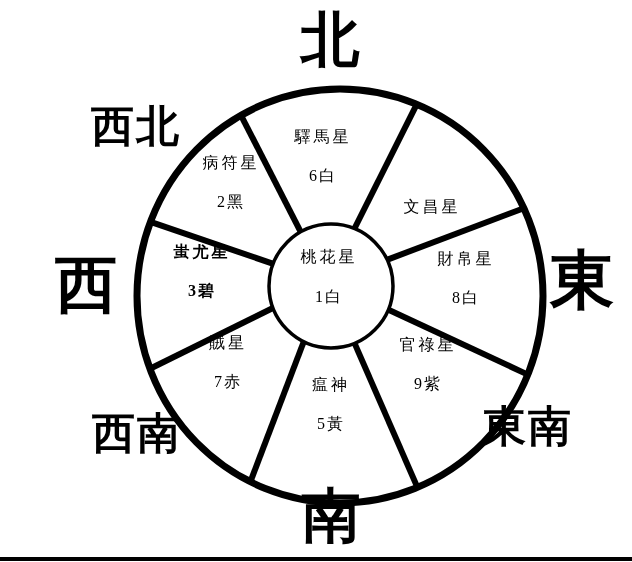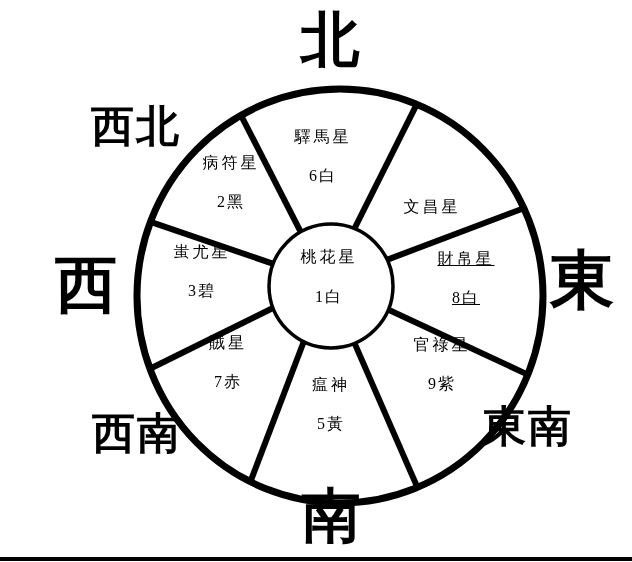--- a/index.html
+++ b/index.html
@@ -40,25 +40,25 @@
   .dir-se { left: 528px; top: 427px; font-size: 43px; letter-spacing: 2px; }
   
   .sector {
     font-size: 16px;
     line-height: 39px;
     letter-spacing: 3px;
   }
   .sector .val { letter-spacing: 2px; }
   .sec-n  { left: 323px; top: 156px; }
   .sec-ne { left: 432px; top: 187px; margin-top: 19px; }
-  .sec-e  { left: 466px; top: 278px; text-decoration: underline; }
-  .sec-se { left: 428px; top: 364px; margin-left: 14px; }
+  .sec-e  { left: 466px; top: 278px; }
+  .sec-se { left: 428px; top: 364px; }
   .sec-s  { left: 331px; top: 404px; }
   .sec-sw { left: 228px; top: 362px; }
-  .sec-w  { left: 202px; top: 271px; }
+  .sec-w  { left: 202px; top: 271px; font-weight: bold; }
   .sec-nw { left: 231px; top: 182px; }
   .sec-c  { left: 329px; top: 277px; font-size: 16px; line-height: 40px; }
   .bottom-rule {
     position: absolute;
     left: 0;
     top: 557px;
     width: 632px;
     height: 4px;
     background: #000000;
   }

